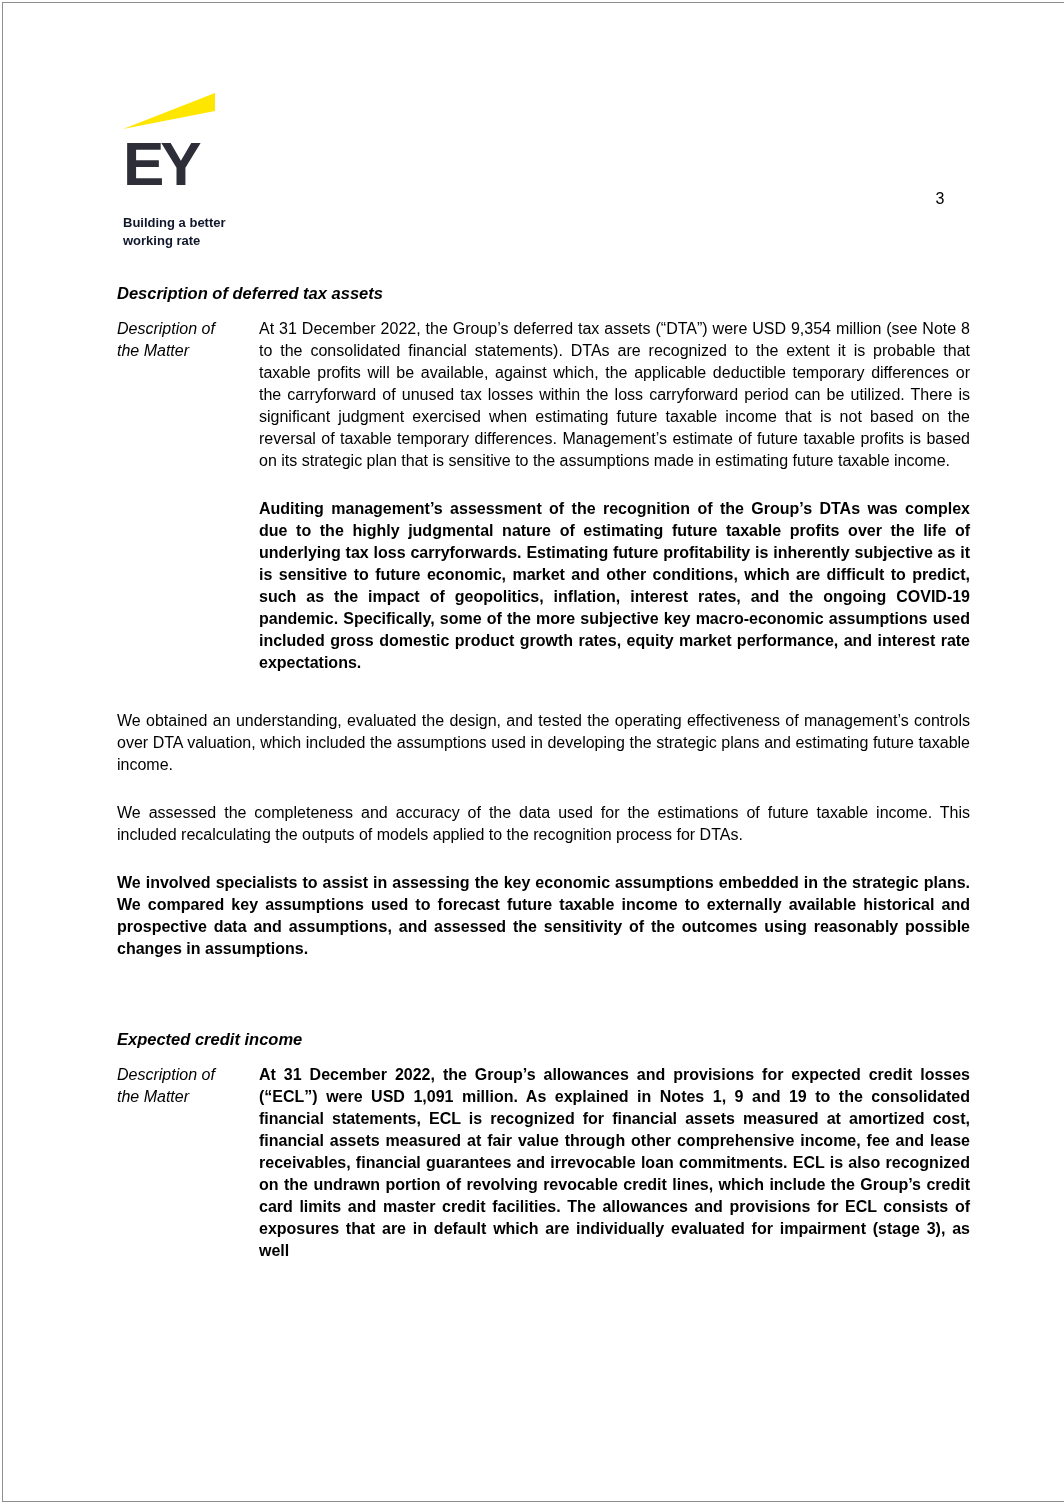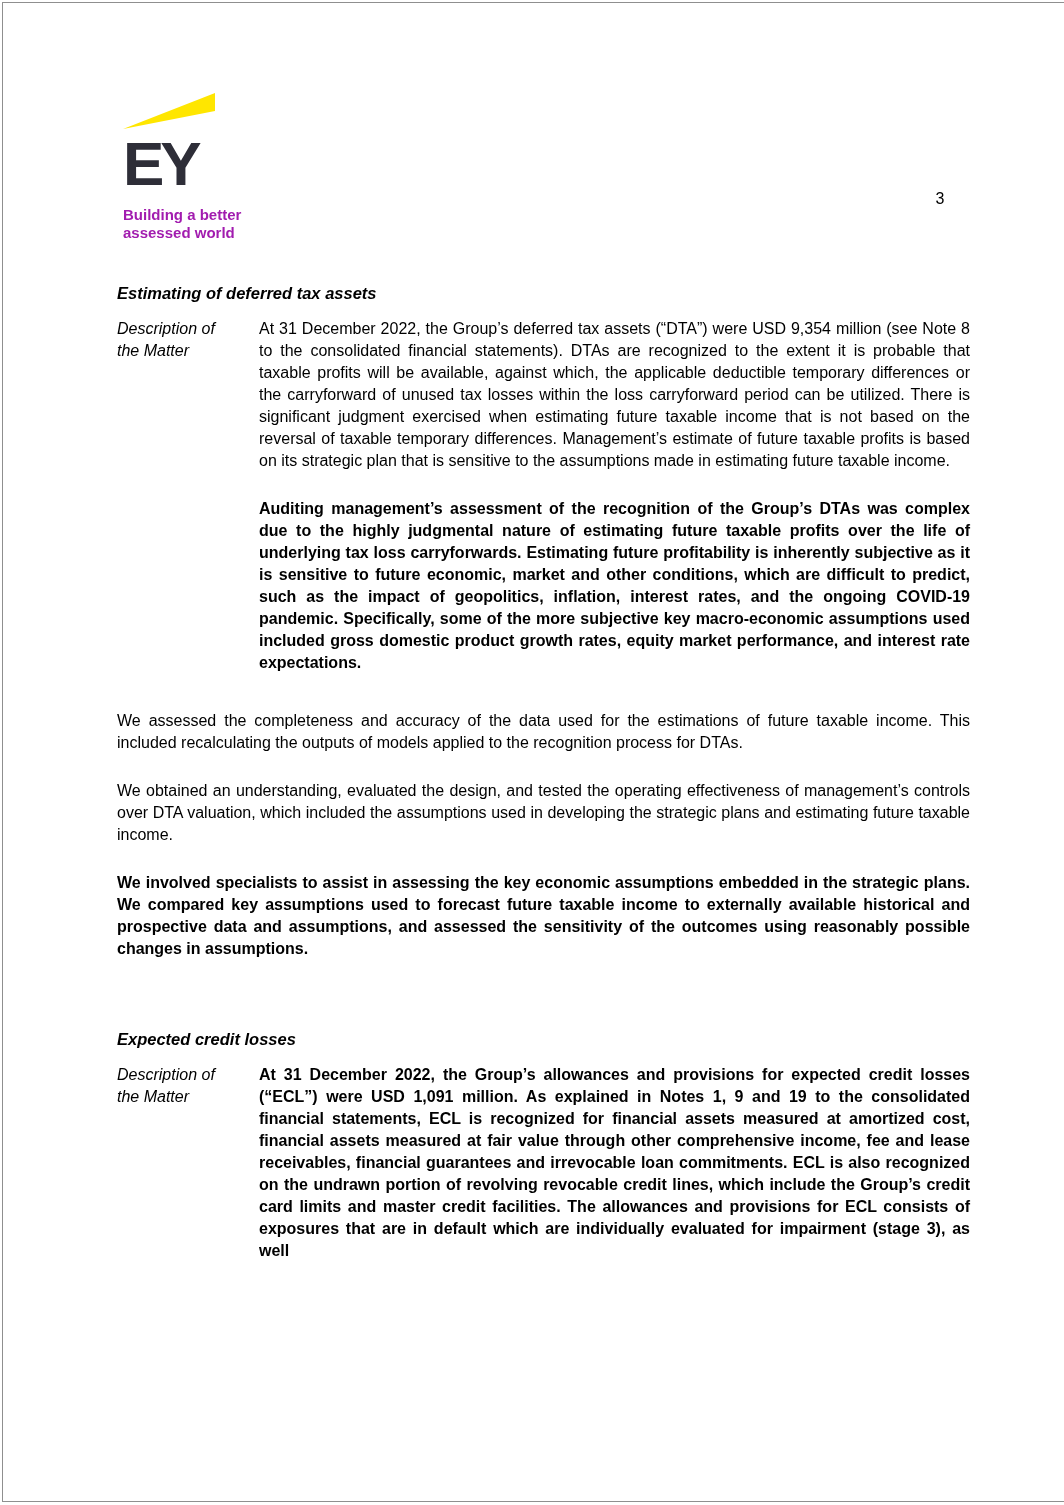--- a/index.html
+++ b/index.html
@@ -32,25 +32,25 @@
   .logo-beam { display: block; }
   .logo-word {
     margin-top: 10px;
     font-size: 62px;
     font-weight: bold;
     letter-spacing: -4px;
     line-height: 47px;
     color: #2e2e38;
   }
   .logo-tagline {
-    margin-top: 19px;
-    font-size: 15px;
+    margin-top: 27px;
+    font-size: 13px;
     font-weight: bold;
     line-height: 17.5px;
-    color: #a21caf;
+    color: #0f172a;
   }
   
   .page-number {
     position: absolute;
     top: 190px;
     left: 920px;
     width: 40px;
     text-align: center;
     font-size: 16px;
     color: #000000;
@@ -100,50 +100,50 @@
 <div class="canvas">
   <div class="page-frame"></div>
 
   <div class="logo">
     <svg class="logo-beam" width="93" height="37" viewBox="0 0 93 37">
       <polygon points="0,36 92,0 92,18" fill="#ffe600"></polygon>
     </svg>
     <div class="logo-word">EY</div>
     <div class="logo-tagline">
       <div>Building a better</div>
-      <div>assessed world</div>
+      <div>working rate</div>
     </div>
   </div>
 
   <div class="page-number">3</div>
 
   <div class="content">
 
     <div class="section">
-      <h2 class="section-heading">Estimating of deferred tax assets</h2>
+      <h2 class="section-heading">Description of deferred tax assets</h2>
 
       <div class="block">
         <div class="block-label">Description of the Matter</div>
         <div class="block-body">
           <p>At 31 December 2022, the Group’s deferred tax assets (“DTA”) were USD 9,354 million (see Note 8 to the consolidated financial statements). DTAs are recognized to the extent it is probable that taxable profits will be available, against which, the applicable deductible temporary differences or the carryforward of unused tax losses within the loss carryforward period can be utilized. There is significant judgment exercised when estimating future taxable income that is not based on the reversal of taxable temporary differences. Management’s estimate of future taxable profits is based on its strategic plan that is sensitive to the assumptions made in estimating future taxable income.</p>
           <p>Auditing management’s assessment of the recognition of the Group’s DTAs was complex due to the highly judgmental nature of estimating future taxable profits over the life of underlying tax loss carryforwards. Estimating future profitability is inherently subjective as it is sensitive to future economic, market and other conditions, which are difficult to predict, such as the impact of geopolitics, inflation, interest rates, and the ongoing COVID-19 pandemic. Specifically, some of the more subjective key macro-economic assumptions used included gross domestic product growth rates, equity market performance, and interest rate expectations.</p>
         </div>
       </div>
 
       <div class="block">
         <div class="block-body">
+          <p>We obtained an understanding, evaluated the design, and tested the operating effectiveness of management’s controls over DTA valuation, which included the assumptions used in developing the strategic plans and estimating future taxable income.</p>
           <p>We assessed the completeness and accuracy of the data used for the estimations of future taxable income. This included recalculating the outputs of models applied to the recognition process for DTAs.</p>
-          <p>We obtained an understanding, evaluated the design, and tested the operating effectiveness of management’s controls over DTA valuation, which included the assumptions used in developing the strategic plans and estimating future taxable income.</p>
           <p>We involved specialists to assist in assessing the key economic assumptions embedded in the strategic plans. We compared key assumptions used to forecast future taxable income to externally available historical and prospective data and assumptions, and assessed the sensitivity of the outcomes using reasonably possible changes in assumptions.</p>
         </div>
       </div>
     </div>
 
     <div class="section">
-      <h2 class="section-heading">Expected credit losses</h2>
+      <h2 class="section-heading">Expected credit income</h2>
 
       <div class="block">
         <div class="block-label">Description of the Matter</div>
         <div class="block-body">
           <p>At 31 December 2022, the Group’s allowances and provisions for expected credit losses (“ECL”) were USD 1,091 million. As explained in Notes 1, 9 and 19 to the consolidated financial statements, ECL is recognized for financial assets measured at amortized cost, financial assets measured at fair value through other comprehensive income, fee and lease receivables, financial guarantees and irrevocable loan commitments. ECL is also recognized on the undrawn portion of revolving revocable credit lines, which include the Group’s credit card limits and master credit facilities. The allowances and provisions for ECL consists of exposures that are in default which are individually evaluated for impairment (stage 3), as well</p>
         </div>
       </div>
     </div>
 
   </div>

